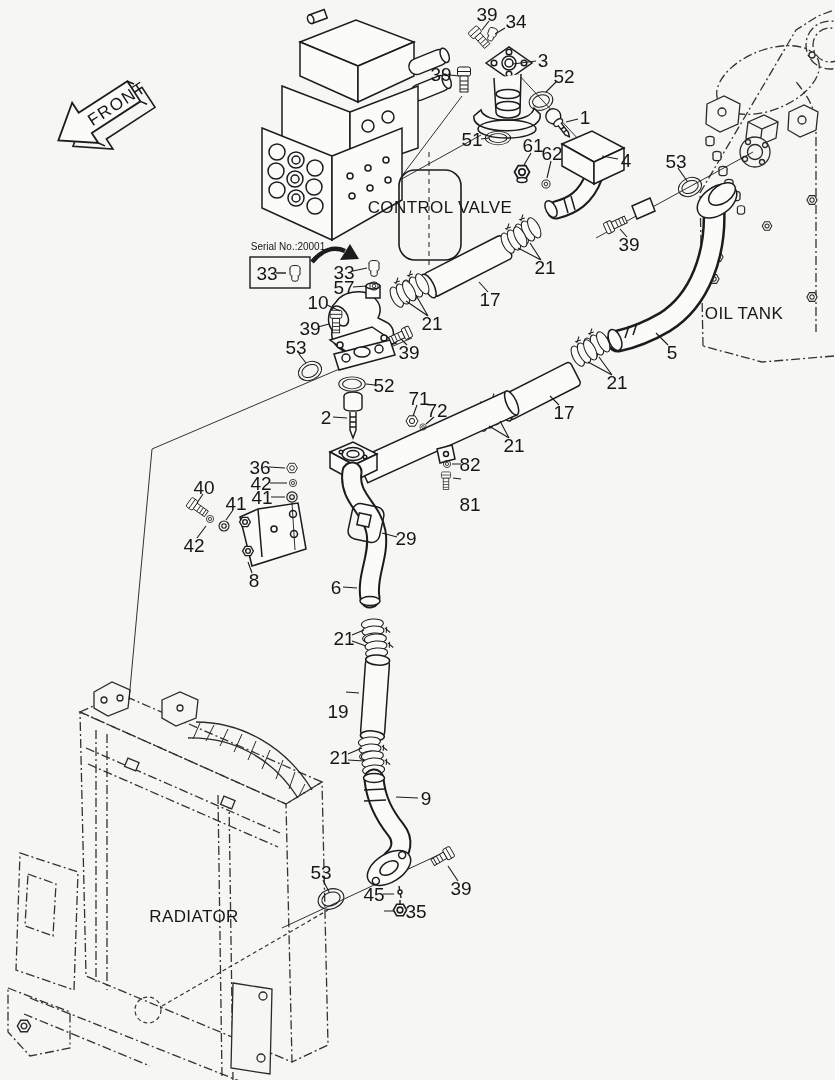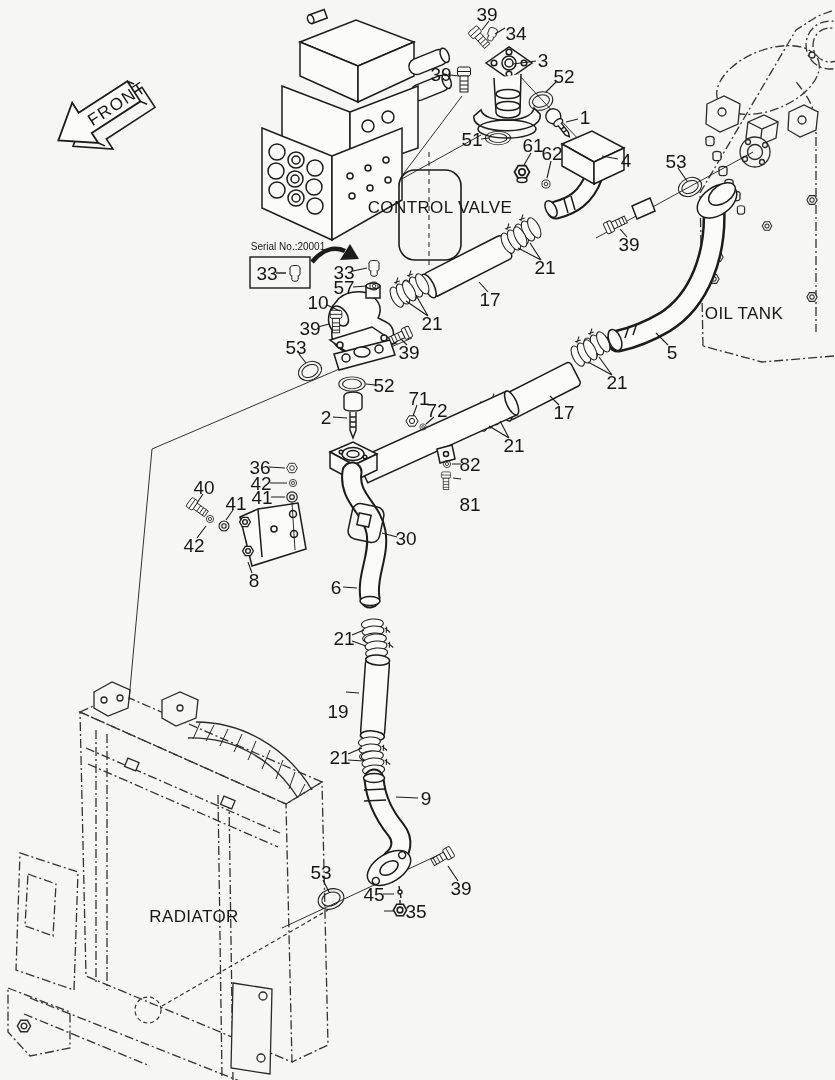--- a/index.html
+++ b/index.html
@@ -402,21 +402,21 @@
   </g>
 </svg>
 
 <div class="label area" style="left:440px;top:207px;">CONTROL VALVE</div>
 <div class="label area" style="left:744px;top:313px;">OIL TANK</div>
 <div class="label area" style="left:194px;top:916px;">RADIATOR</div>
 <div class="label serial" style="left:288px;top:247px;">Serial No.:20001</div>
 <div class="label num" style="left:267px;top:273px;">33</div>
 <div id="callout-layer">
       <div class="label num" style="left: 487px; top: 14px;">39</div>
-      <div class="label num" style="left: 516px; top: 33px;">34</div>
+      <div class="label num" style="left: 516px; top: 21px;">34</div>
       <div class="label num" style="left: 543px; top: 60px;">3</div>
       <div class="label num" style="left: 441px; top: 74px;">39</div>
       <div class="label num" style="left: 564px; top: 76px;">52</div>
       <div class="label num" style="left: 585px; top: 117px;">1</div>
       <div class="label num" style="left: 472px; top: 139px;">51</div>
       <div class="label num" style="left: 533px; top: 145px;">61</div>
       <div class="label num" style="left: 552px; top: 153px;">62</div>
       <div class="label num" style="left: 626px; top: 160px;">4</div>
       <div class="label num" style="left: 676px; top: 161px;">53</div>
       <div class="label num" style="left: 629px; top: 244px;">39</div>
@@ -439,21 +439,21 @@
       <div class="label num" style="left: 514px; top: 445px;">21</div>
       <div class="label num" style="left: 470px; top: 464px;">82</div>
       <div class="label num" style="left: 470px; top: 504px;">81</div>
       <div class="label num" style="left: 260px; top: 467px;">36</div>
       <div class="label num" style="left: 261px; top: 483px;">42</div>
       <div class="label num" style="left: 262px; top: 497px;">41</div>
       <div class="label num" style="left: 204px; top: 487px;">40</div>
       <div class="label num" style="left: 236px; top: 503px;">41</div>
       <div class="label num" style="left: 194px; top: 545px;">42</div>
       <div class="label num" style="left: 254px; top: 580px;">8</div>
-      <div class="label num" style="left: 406px; top: 538px;">30</div>
+      <div class="label num" style="left: 406px; top: 538px;">29</div>
       <div class="label num" style="left: 336px; top: 587px;">6</div>
       <div class="label num" style="left: 344px; top: 638px;">21</div>
       <div class="label num" style="left: 338px; top: 692px; margin-top: 19px;">19</div>
       <div class="label num" style="left: 340px; top: 757px;">21</div>
       <div class="label num" style="left: 426px; top: 798px;">9</div>
       <div class="label num" style="left: 321px; top: 872px;">53</div>
       <div class="label num" style="left: 461px; top: 888px;">39</div>
       <div class="label num" style="left: 374px; top: 894px;">45</div>
       <div class="label num" style="left: 375px; top: 911px; margin-left: 41px;">35</div>
     </div>

